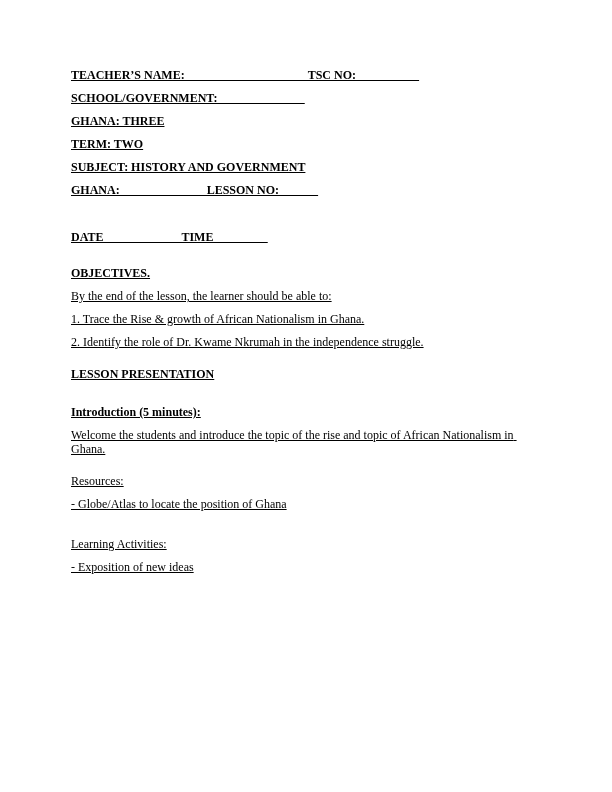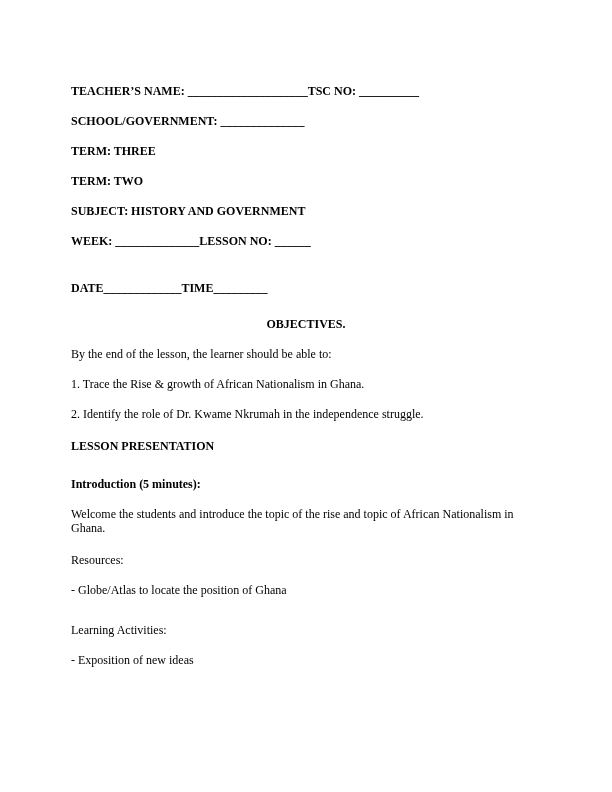--- a/index.html
+++ b/index.html
@@ -13,42 +13,43 @@
     height: 792px;
     background: #ffffff;
     box-sizing: border-box;
     padding: 68px 71px 0 71px;
     font-family: "Liberation Serif", "DejaVu Serif", serif;
     font-size: 12px;
     color: #000000;
     overflow: hidden;
   }
   .para {
-    margin: 16px 0 9px 0;
+    margin: 0 0 9px 0;
     line-height: 14px;
     white-space: pre-wrap;
+    text-decoration: underline;
   }
   .bold { font-weight: bold; }
   .mt-18 { margin-top: 18px; }
-  .mt-22 { margin-top: 22px; text-align: center; }
+  .mt-22 { margin-top: 22px; }
   .mt-24 { margin-top: 24px; }
   .mt-26 { margin-top: 26px; }
   .mt-33 { margin-top: 33px; }
 </style>
 </head>
 <body>
 
 <div class="page">
 
   <p class="para bold">TEACHER’S NAME: ____________________TSC NO: __________</p>
   <p class="para bold">SCHOOL/GOVERNMENT: ______________</p>
-  <p class="para bold">TERM: THREE</p>
+  <p class="para bold">GHANA: THREE</p>
   <p class="para bold">TERM: TWO</p>
   <p class="para bold">SUBJECT: HISTORY AND GOVERNMENT</p>
-  <p class="para bold">WEEK: ______________LESSON NO: ______</p>
+  <p class="para bold">GHANA: ______________LESSON NO: ______</p>
 
   <p class="para bold mt-33">DATE_____________TIME_________</p>
 
   <p class="para bold mt-22">OBJECTIVES.</p>
   <p class="para">By the end of the lesson, the learner should be able to:</p>
   <p class="para">1. Trace the Rise &amp; growth of African Nationalism in Ghana.</p>
   <p class="para">2. Identify the role of Dr. Kwame Nkrumah in the independence struggle.</p>
 
   <p class="para bold mt-18">LESSON PRESENTATION</p>
 

